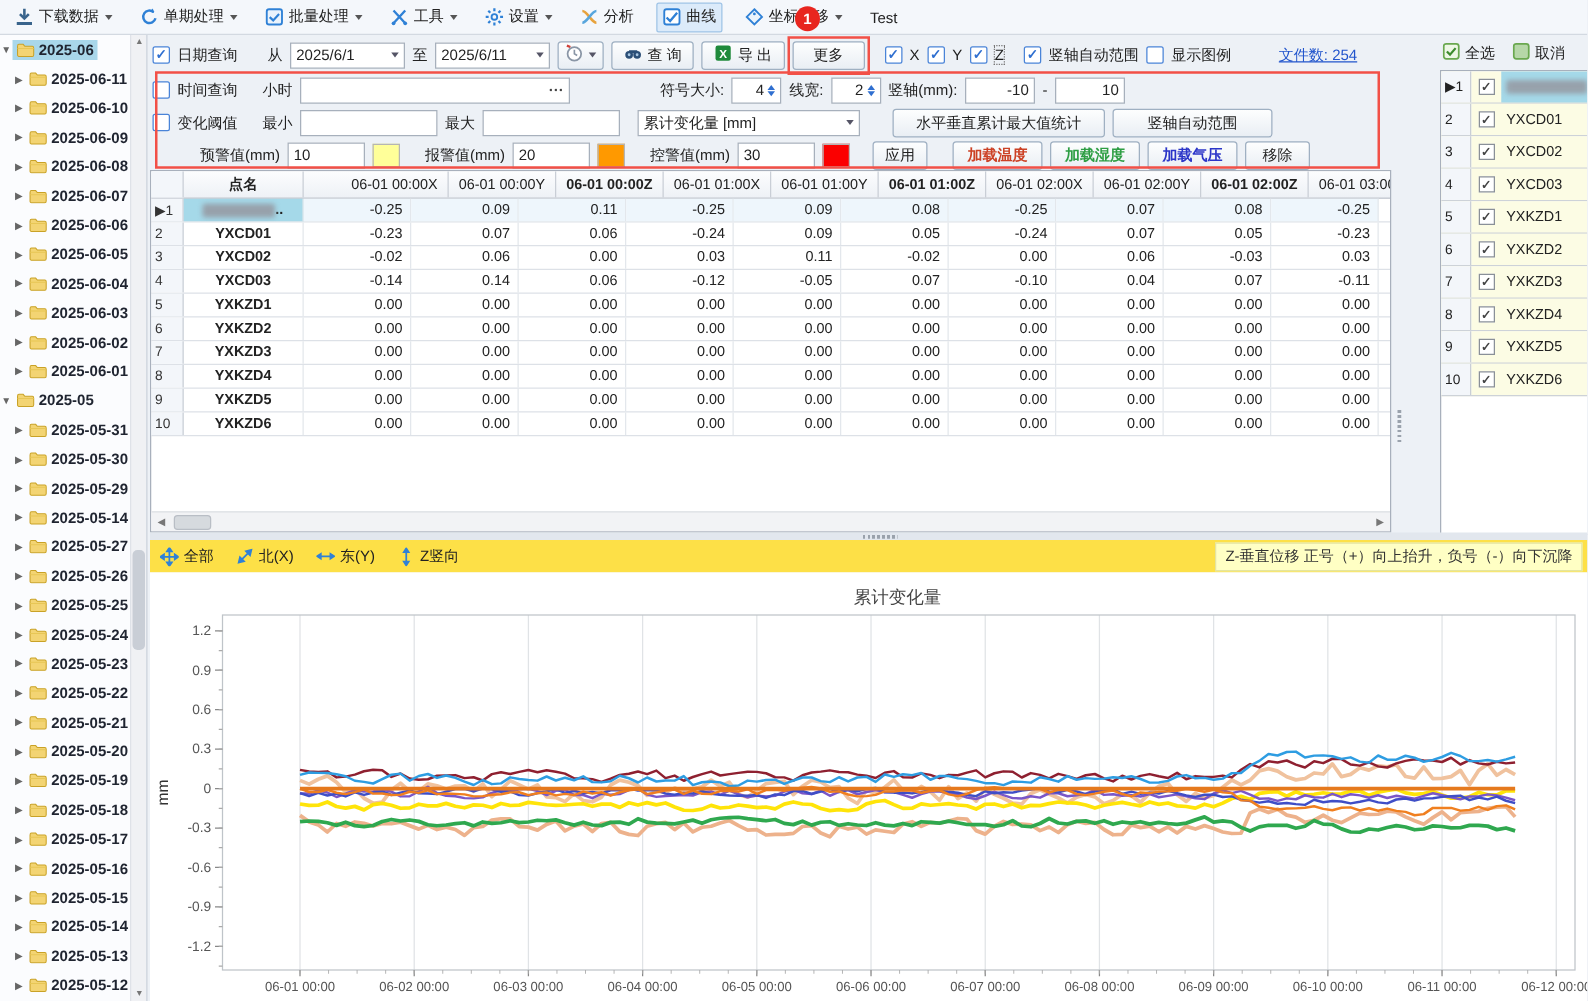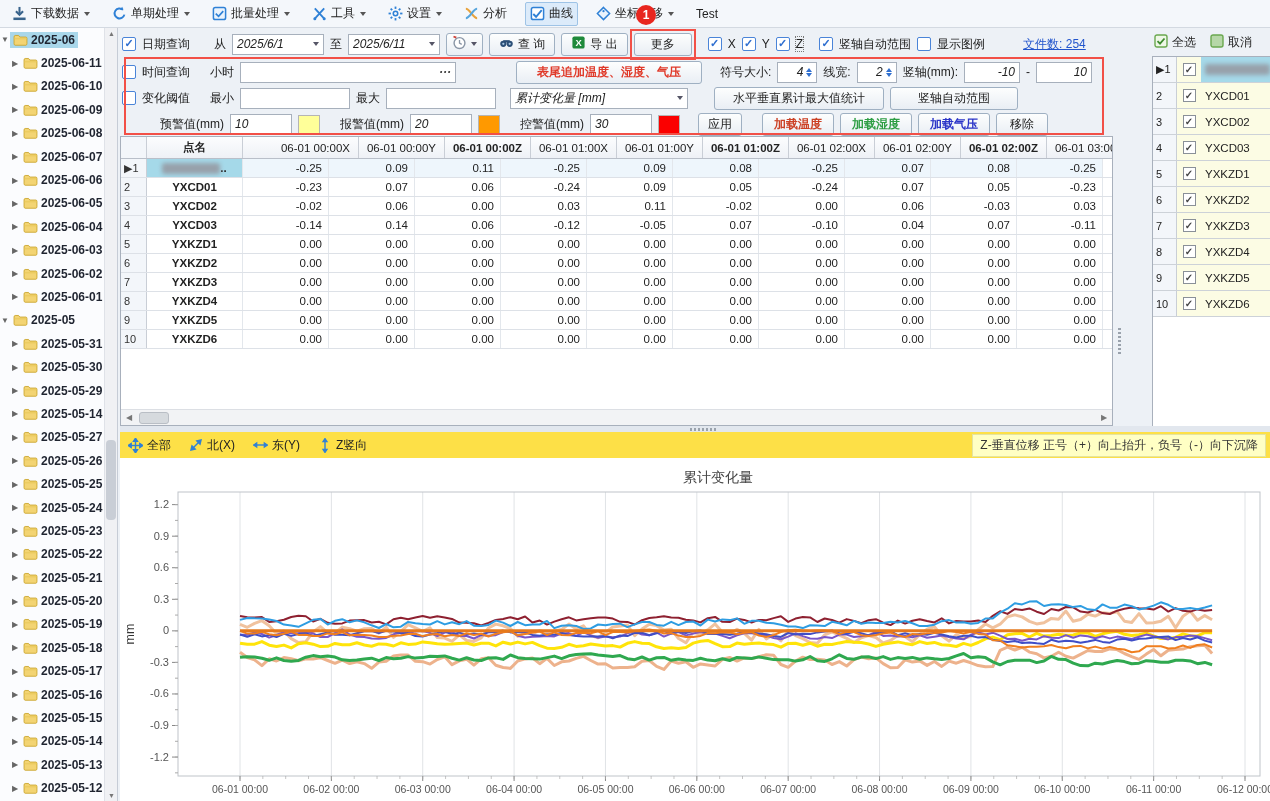--- a/index.html
+++ b/index.html
@@ -31,21 +31,21 @@
   #side-thumb { position:absolute; left:1px; top:412px; width:10px; height:80px; background:#c9ced6; border-radius:4px; }
   .scroll-arrow { position:absolute; left:3px; font-size:7px; color:#777; }
 
   
   .qrow { position:absolute; left:122px; height:26px; display:flex; align-items:center; gap:6px; }
   .chk { width:14px; height:14px; border:1px solid #4a84d8; background:#fff; border-radius:2px; flex:none;
          display:flex; align-items:center; justify-content:center; font-size:11px; font-weight:bold; color:#2f6fd0; }
   .chk.on::after { content:"✓"; margin-top:-1px; }
   .btn { background:linear-gradient(#fdfefe,#e9eef4); border:1px solid #9fb0c2; border-radius:3px;
          height:23px; display:inline-flex; align-items:center; justify-content:center; gap:4px; padding:0 9px; }
-  .inp { background:#fff; border:1px solid #a7b0bc; height:21px; padding:0 4px; display:flex; align-items:center;font-style:italic; }
+  .inp { background:#fff; border:1px solid #a7b0bc; height:21px; padding:0 4px; display:flex; align-items:center; }
   .inp.num { justify-content:flex-end; }
   .ddcaret { width:0; height:0; border-left:3.5px solid transparent; border-right:3.5px solid transparent;
              border-top:4px solid #556; margin-left:auto; }
   .spin { display:flex; flex-direction:column; justify-content:center; gap:1px; margin-left:3px; }
   .spin i { width:0; height:0; border-left:3px solid transparent; border-right:3px solid transparent; display:block; }
   .spin .up { border-bottom:4px solid #2f6fd0; }
   .spin .dn { border-top:4px solid #2f6fd0; }
   .swatch { width:22px; height:19px; border:1px solid #b5b5b5; flex:none; }
   .link { color:#2255cc; text-decoration:underline; }
   #red-rect { position:absolute; left:124px; top:57px; width:980px; height:78px; border:2px solid #f25047;
@@ -670,23 +670,20 @@
   <div class="qrow" style="top:59px">
     <span class="chk"></span>
     <span>时间查询</span>
     <span style="width:8px"></span>
     <span>小时</span>
     <span class="inp" style="width:216px">
       <span></span>
       <span style="margin-left:auto;color:#444;font-weight:bold">···</span>
     </span>
     <span style="width:48px"></span>
-    <span class="btn" style="width:186px;font-weight:bold;color:#e03a2a">
-      <span>表尾追加温度、湿度、气压</span>
-    </span>
     <span style="width:6px"></span>
     <span>符号大小:</span>
     <span class="inp num" style="width:40px">
       <span>4</span>
       <span class="spin">
           <i class="up"></i>
           <i class="dn"></i>
         </span>
     </span>
     <span>线宽:</span>

